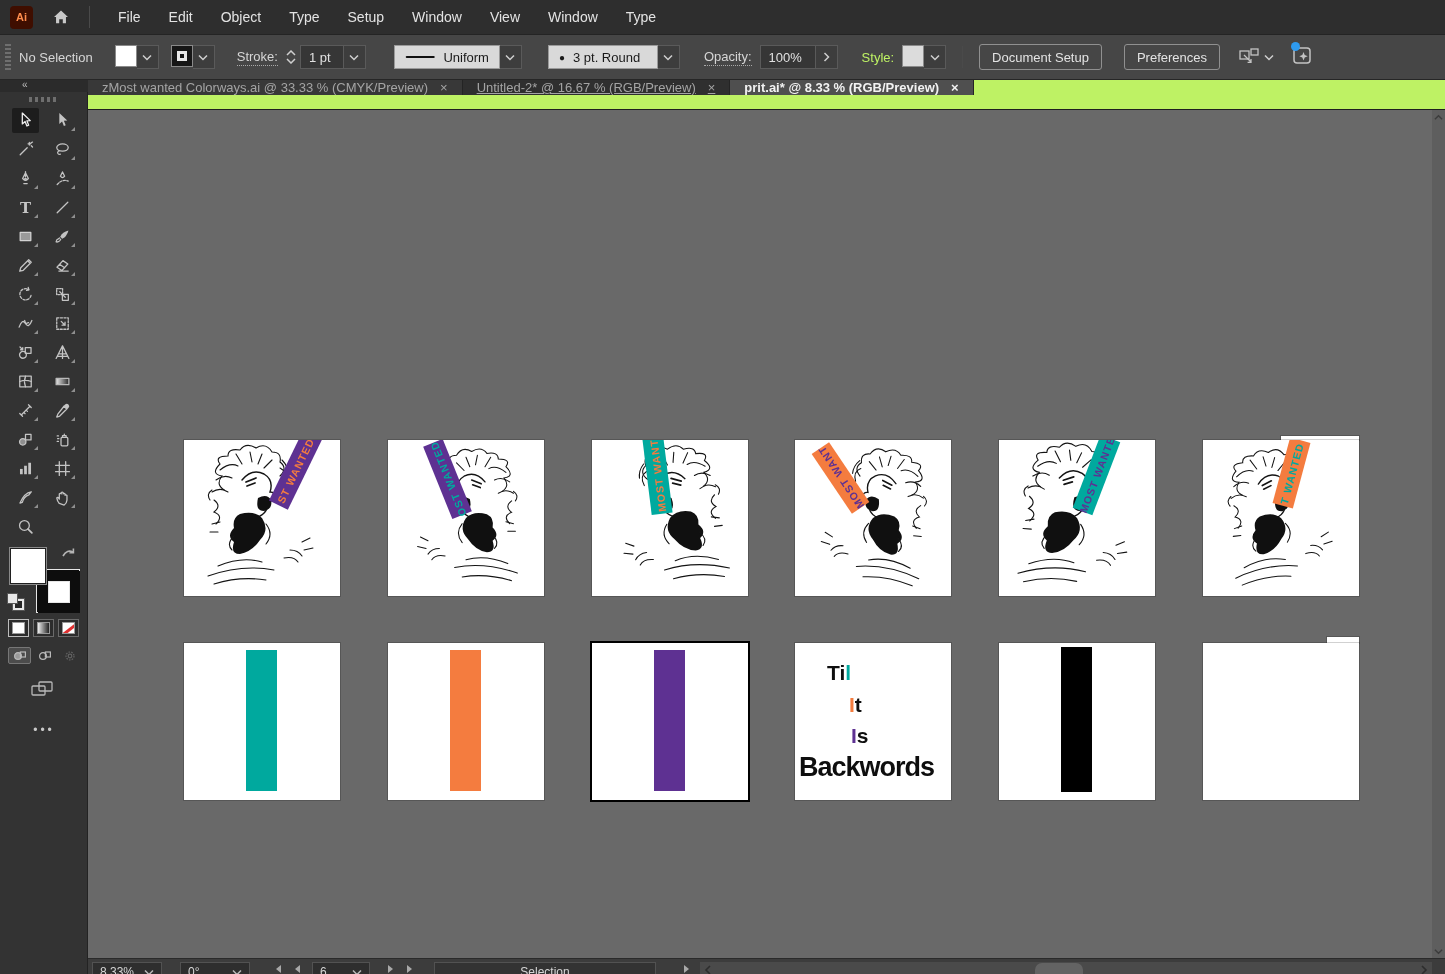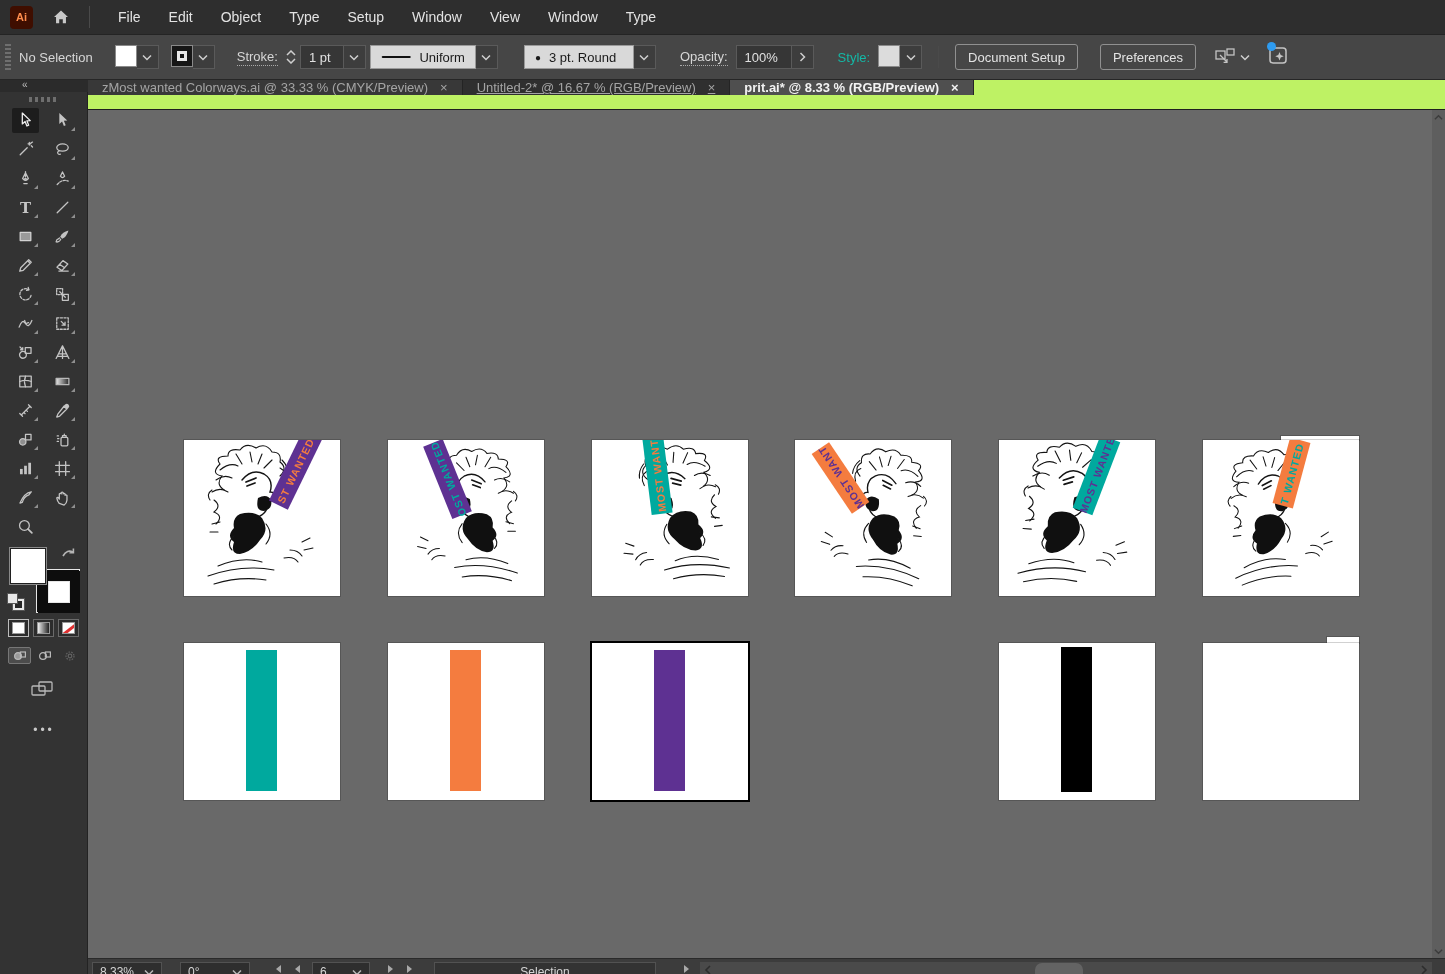--- a/index.html
+++ b/index.html
@@ -194,21 +194,21 @@
   </div>
   <div style="display:flex">
     <div class="field" style="width:44px">1 pt</div>
     <div class="chevcell">
         <svg class="cv" viewBox="0 0 10 7">
           <path d="M1 1.5 L5 5.5 L9 1.5"></path>
         </svg>
       </div>
   </div>
 
-  <div style="display:flex;margin-left:4px">
+  <div style="display:flex;margin-left:28px">
     <div class="litebox" style="width:106px">
       <svg width="42" height="6" viewBox="0 0 42 6">
           <rect x="1" y="1.5" width="40" height="3" rx="1.5" fill="#111"></rect>
         </svg>
       <span>Uniform</span>
     </div>
     <div class="chevcell">
         <svg class="cv" viewBox="0 0 10 7">
           <path d="M1 1.5 L5 5.5 L9 1.5"></path>
         </svg>
@@ -230,21 +230,21 @@
   <span class="cb-link" style="margin-left:24px;margin-right:8px">Opacity:</span>
   <div style="display:flex">
     <div class="field" style="width:56px">100%</div>
     <div class="chevcell">
         <svg class="cv" viewBox="0 0 7 10" style="width:7px;height:10px">
           <path d="M1.5 1 L5.5 5 L1.5 9"></path>
         </svg>
       </div>
   </div>
 
-  <span class="cb-label" style="margin-left:24px;margin-right:8px;color:#14b8a6">Style:</span>
+  <span class="cb-label" style="margin-left:24px;margin-right:8px;color:#bef264">Style:</span>
   <div style="display:flex">
     <div class="swatch" style="background:#dcdcdc"></div>
     <div class="chevcell">
         <svg class="cv" viewBox="0 0 10 7">
           <path d="M1 1.5 L5 5.5 L9 1.5"></path>
         </svg>
       </div>
   </div>
 
   <div class="vsep" style="margin:0 16px"></div>
@@ -612,20 +612,34 @@
   <div class="ab" style="left:96px;top:533px;width:156px;height:157px">
     <div class="bar" style="background: rgb(0, 169, 158);"></div>
   </div>
   <div class="ab" style="left:300px;top:533px;width:156px;height:157px">
     <div class="bar" style="background: rgb(244, 124, 63);"></div>
   </div>
   <div class="ab selected" style="left:504px;top:533px;width:156px;height:157px">
     <div class="bar" style="background: rgb(94, 49, 146);"></div>
   </div>
 
+  <div class="ab" style="left:707px;top:533px;width:156px;height:157px">
+    <div class="tline" style="left:32px;top:18px;font-size:21px">
+      <span>Ti</span><span style="color: rgb(0, 169, 158);">l</span><span></span>
+    </div>
+    <div class="tline" style="left:54px;top:50px;font-size:21px">
+      <span></span><span style="color: rgb(244, 124, 63);">I</span><span>t</span>
+    </div>
+    <div class="tline" style="left:56px;top:81px;font-size:21px">
+      <span></span><span style="color: rgb(94, 49, 146);">I</span><span>s</span>
+    </div>
+    <div class="tline" style="left:4px;top:109px;font-size:27px;letter-spacing:-1px">
+      <span>Backwords</span>
+    </div>
+  </div>
 
   <div class="ab" style="left:911px;top:533px;width:156px;height:157px">
     <div class="bar" style="top: 4px; height: 145px; background: rgb(0, 0, 0);"></div>
   </div>
   <div class="ab" style="left:1115px;top:533px;width:156px;height:157px"></div>
 </div>
 
 <div id="vscroll">
   <svg style="top:4px" viewBox="0 0 10 7">
       <path d="M1 5.5 L5 1.5 L9 5.5"></path>

